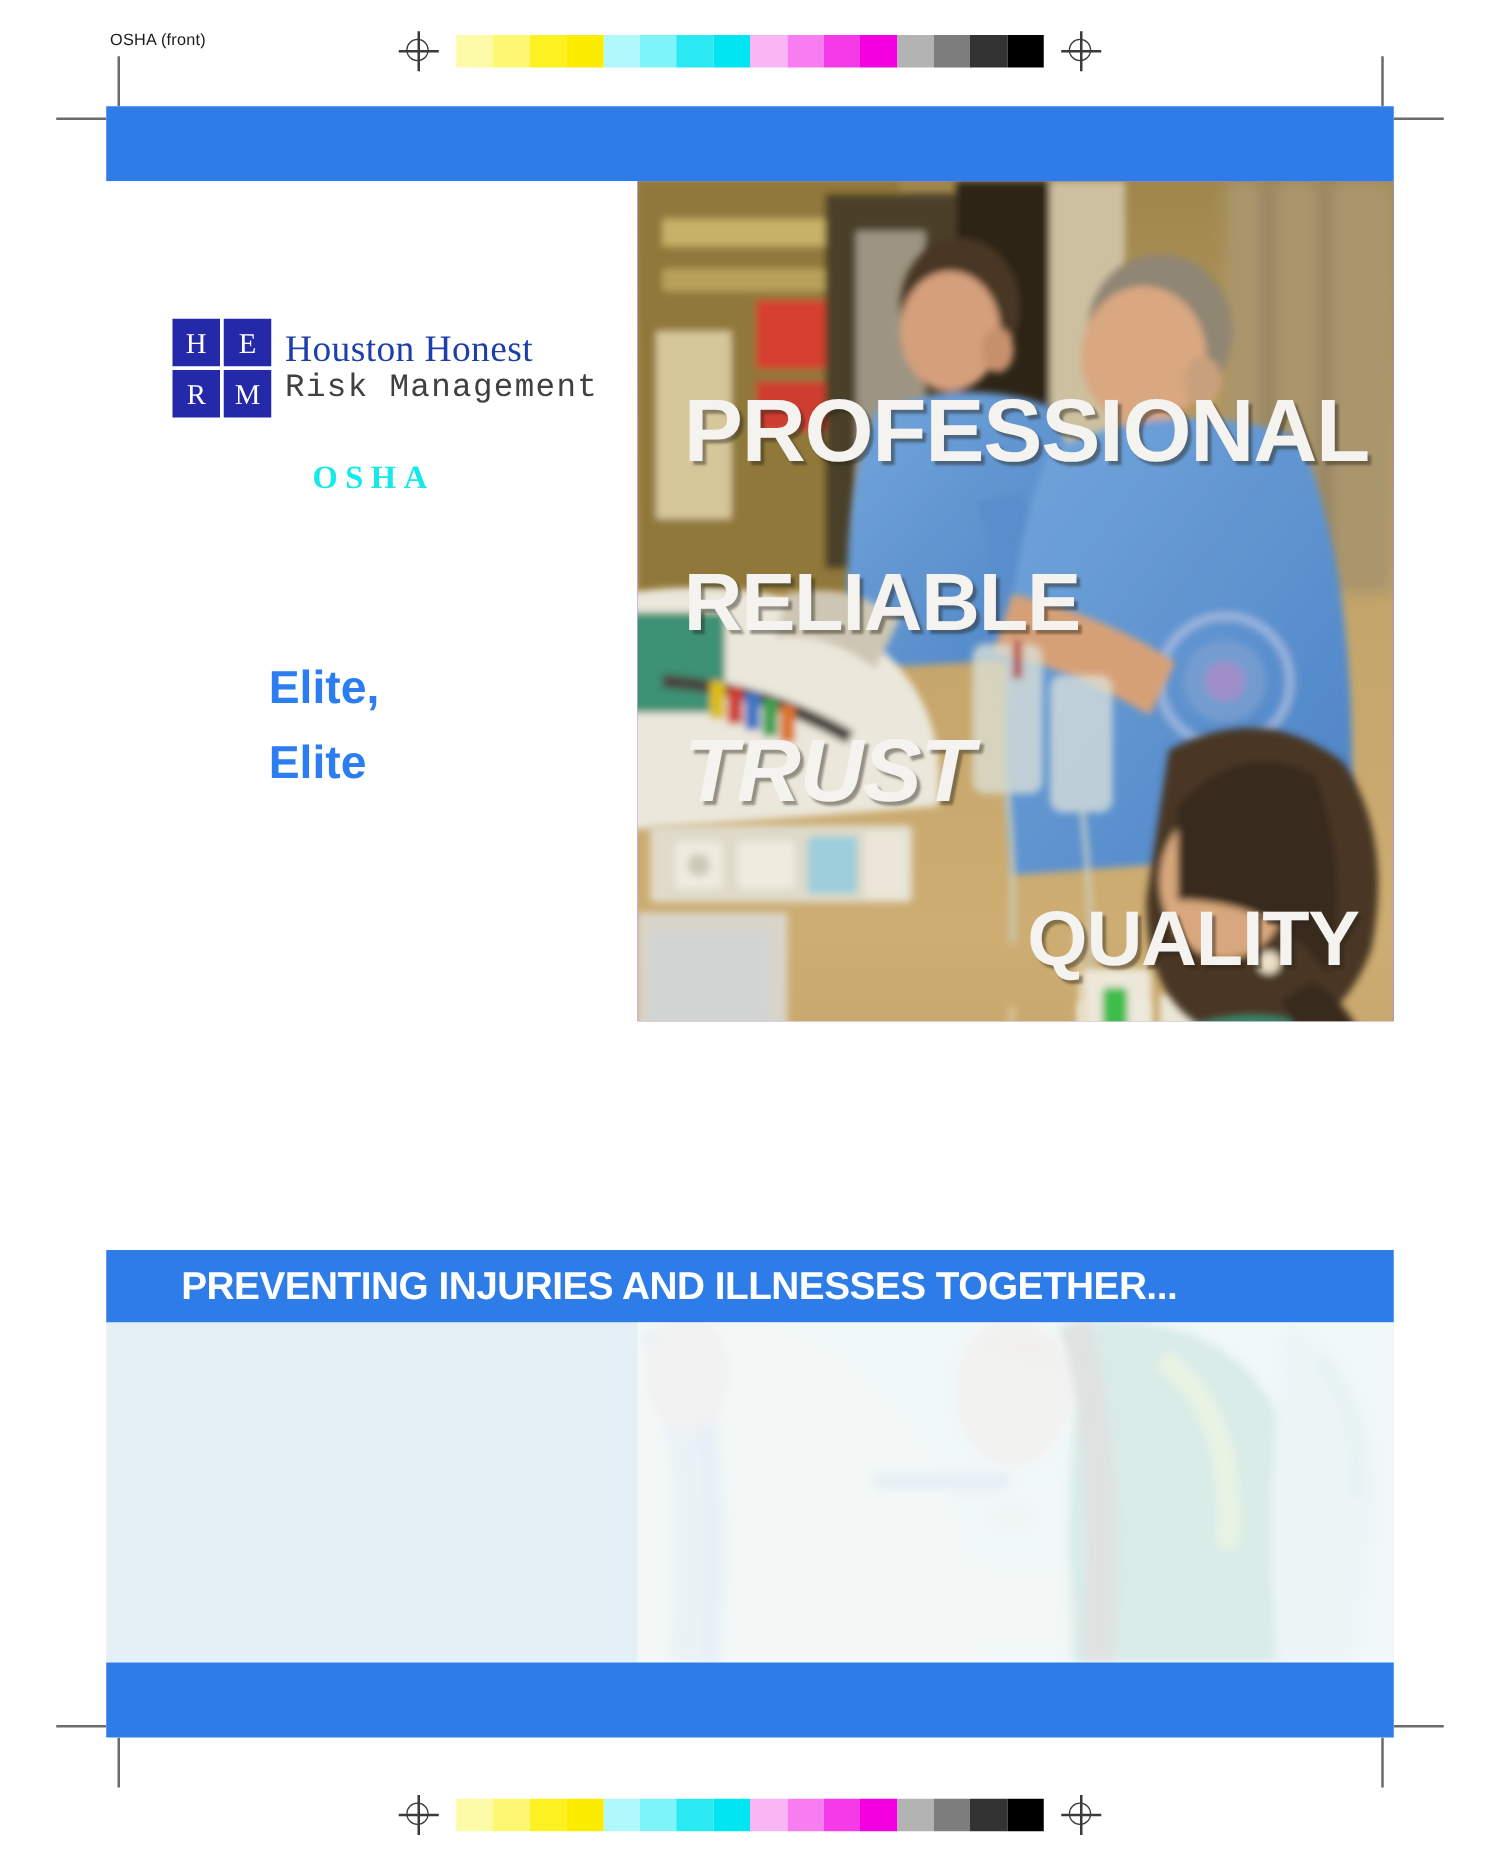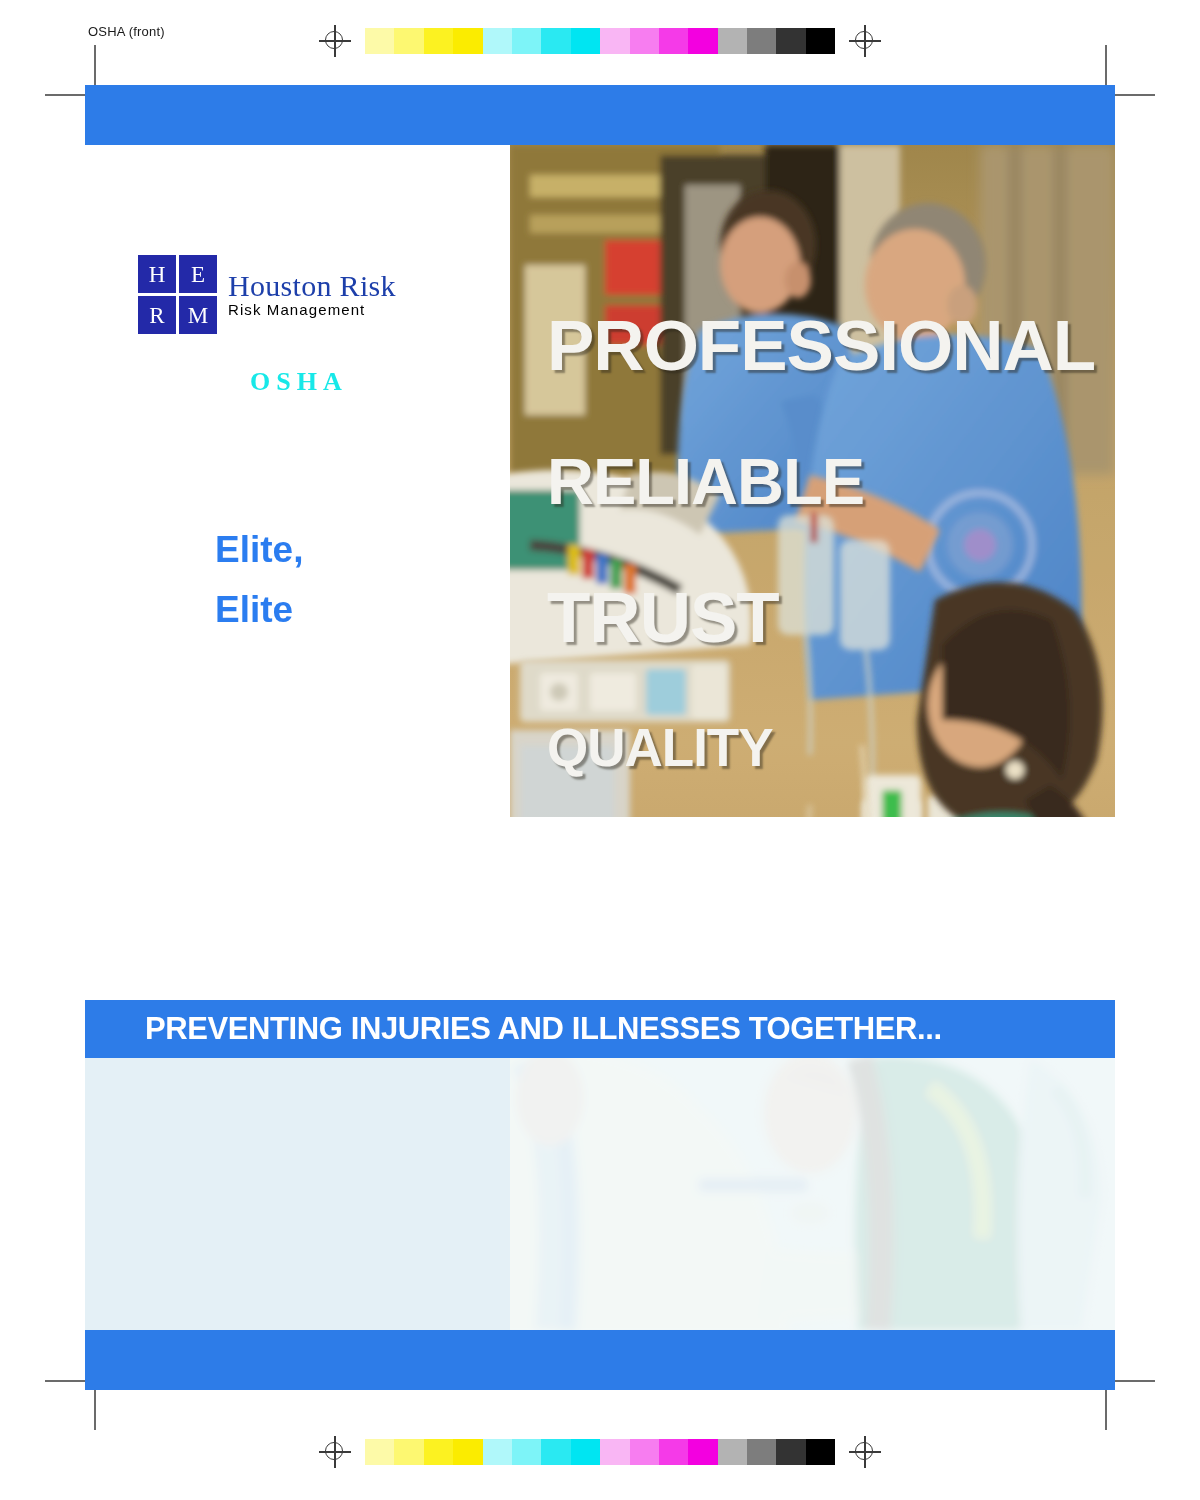--- a/index.html
+++ b/index.html
@@ -150,23 +150,23 @@
   }
   .logo-name {
     font-family: "Liberation Serif", serif;
     color: #1d3faa;
     font-size: 30px;
     line-height: 1.02;
     letter-spacing: 0.3px;
     white-space: nowrap;
   }
   .logo-sub {
-    font-family: Liberation Sans, sans-serif;
-    color: #000000;
-    font-size: 15px;
+    font-family: Liberation Mono, monospace;
+    color: #404040;
+    font-size: 26px;
     line-height: 1.1;
     letter-spacing: 1.1px;
     white-space: nowrap;
   }
   .logo-osha {
     position: absolute;
     left: 165px;
     top: 222px;
     font-family: "Liberation Serif", serif;
     font-size: 26px;
@@ -208,22 +208,22 @@
     color: #f4f3ef;
     font-weight: bold;
     font-family: "Liberation Sans", sans-serif;
     line-height: 1;
     margin-bottom: 68px;
     text-shadow: 3px 3px 2px rgba(40,35,25,0.45);
     letter-spacing: -1px;
   }
   .w1 { font-size: 71px; }
   .w2 { font-size: 65px; }
-  .w3 { font-size: 71px; }
-  .w4 { font-size: 53px; margin-bottom: 0; }
+  .w3 { font-size: 71px; font-style: italic; }
+  .w4 { font-size: 62px; margin-bottom: 0; text-align: right; }
 
   
   .lower-left {
     position: absolute;
     left: 0;
     top: 973px;
     width: 425px;
     height: 272px;
     background: #e4f0f6;
   }
@@ -289,21 +289,21 @@
   <div class="left-col">
 
     <div class="logo-block">
       <div class="logo-grid">
         <div class="cell">H</div>
         <div class="cell">E</div>
         <div class="cell">R</div>
         <div class="cell">M</div>
       </div>
       <div class="logo-words">
-        <div class="logo-name">Houston Risk</div>
+        <div class="logo-name">Houston Honest</div>
         <div class="logo-sub">Risk Management</div>
       </div>
     </div>
 
     <div class="logo-osha">OSHA</div>
 
     <div class="tagline">
       <div>Elite,</div>
       <div>Elite</div>
     </div>

